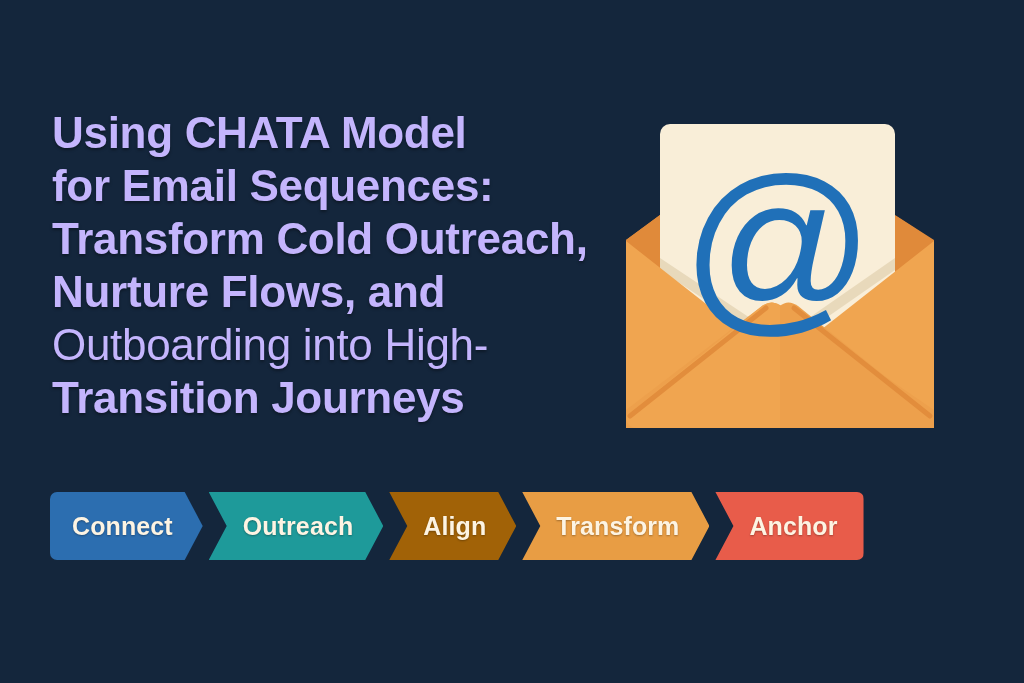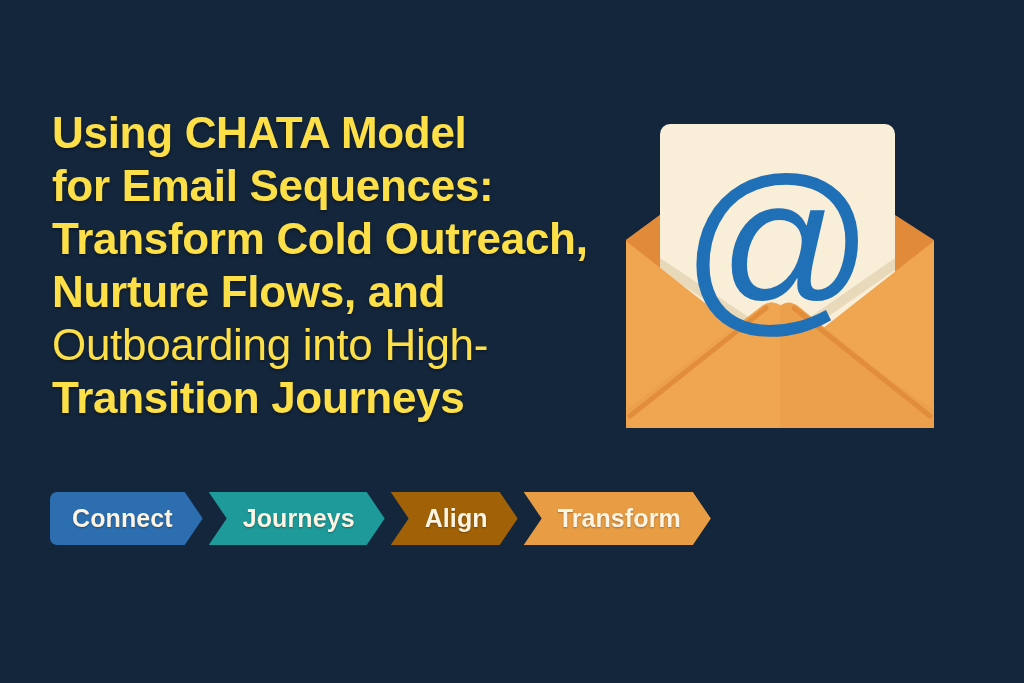--- a/index.html
+++ b/index.html
@@ -12,21 +12,21 @@
   }
   #stage { position:absolute; inset:0; }
 
   
   #heading {
     position:absolute;
     left:52px; top:106px;
     width:560px;
   }
   .hline {
-    color:#fde047;
+    color:#c4b5fd;
     font-size:44px;
     line-height:53px;
     letter-spacing:-0.3px;
     white-space:nowrap;
     text-shadow:0 2px 3px rgba(0,0,0,0.35);
   }
   .hline.strong { font-weight:bold; }
   .hline.reg { font-weight:600; }
 
   
@@ -40,21 +40,21 @@
   
   #badges {
     position:absolute;
     left:50px; top:492px;
     height:58px;
     display:flex;
     align-items:stretch;
   }
   .badge {
     position:relative;
-    height:53px;
+    height:68px;
     display:flex;
     align-items:center;
     box-sizing:border-box;
     margin-right:6px;
   }
   .badge-label {
     position:relative;
     z-index:2;
     color:#fdf4e3;
     font-size:25px;
@@ -134,23 +134,26 @@
         <text x="168" y="200" font-family="'Liberation Sans', sans-serif" font-size="190" font-weight="normal" text-anchor="middle" fill="#2070b8">@</text>
       </g>
     </svg>
   </div>
 
   <div id="badges">
     <div class="badge first" style="background: rgb(44, 110, 176);">
       <span class="badge-label" style="color: rgb(253, 244, 227);">Connect</span>
     </div>
     <div class="badge mid" style="background: rgb(30, 154, 154);">
-      <span class="badge-label" style="color: rgb(253, 244, 227);">Journeys</span>
+      <span class="badge-label" style="color: rgb(253, 244, 227);">Outreach</span>
     </div>
     <div class="badge mid" style="background: #a16207;">
       <span class="badge-label" style="color: rgb(253, 244, 227);">Align</span>
     </div>
     <div class="badge mid" style="background: rgb(232, 157, 68);">
       <span class="badge-label" style="color: rgb(253, 244, 227);">Transform</span>
     </div>
+    <div class="badge last" style="background: rgb(232, 92, 74);">
+      <span class="badge-label" style="color: rgb(253, 244, 227);">Anchor</span>
+    </div>
   </div>
 
 </div>
 
 </body></html>

